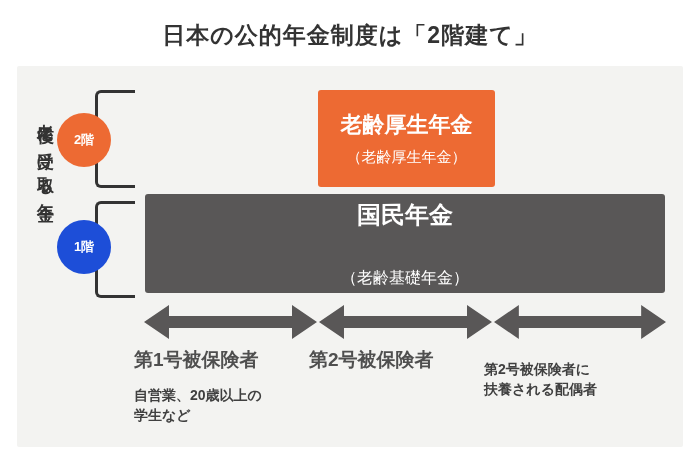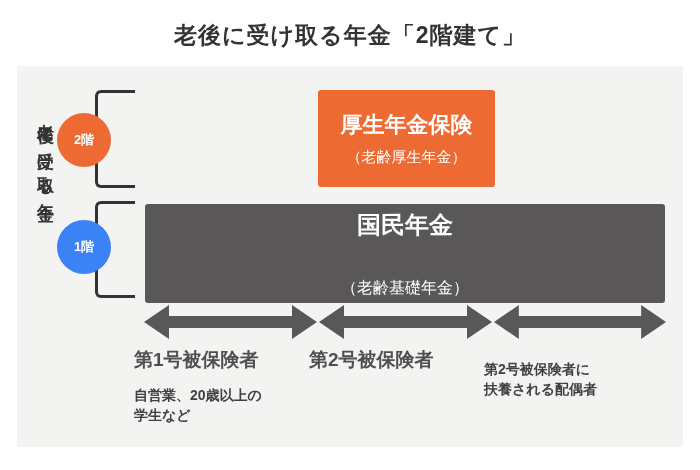--- a/index.html
+++ b/index.html
@@ -29,35 +29,35 @@
     border-radius:6px 0 0 6px;
   }
   .bracket.floor2 { top:24px; height:98px; }
   .bracket.floor1 { top:135px; height:97px; }
   .floor-badge {
     position:absolute; left:40px; width:54px; height:54px;
     border-radius:50%; display:flex; align-items:center; justify-content:center;
     color:#ffffff; font-size:13px; font-weight:bold;
   }
   .floor-badge.floor2 { top:47px; background:#ED6A33; }
-  .floor-badge.floor1 { top:154px; background:#3b82f6; }
+  .floor-badge.floor1 { top:154px; background:#1d4ed8; }
   .pension-box {
     position:absolute; display:flex; flex-direction:column;
     align-items:center; justify-content:center; gap:8px;
     color:#ffffff; border-radius:3px;
   }
   .pension-box .box-title { font-weight:bold; }
   .pension-box .box-subtitle { font-weight:normal; }
   .box-kosei {
     left:301px; top:24px; width:177px; height:97px; background:#ED6A33;
   }
   .box-kosei .box-title { font-size:22px; }
   .box-kosei .box-subtitle { font-size:15px; }
   .box-kokumin {
-    left:128px; top:138px; width:520px; height:99px; background:#595757;
+    left:128px; top:128px; width:520px; height:99px; background:#595757;
   }
   .box-kokumin .box-title { font-size:24px; }
   .box-kokumin .box-subtitle { font-size:16px;margin-top:29px; }
   .range-arrow { position:absolute; top:239px; height:34px; }
   .arrow-1 { left:127px; width:173px; }
   .arrow-2 { left:302px; width:173px; }
   .arrow-3 { left:477px; width:172px; }
   .range-arrow svg { display:block; width:100%; height:100%; }
   .category { position:absolute; top:281px; text-align:left; }
   .cat-1 { left:117px; width:193px; }
@@ -67,34 +67,34 @@
   .cat-desc {
     margin-top:12px; font-size:14px; font-weight:bold; color:#404040;
     line-height:20px; white-space:pre-line;
   }
 </style>
 </head>
 <body>
 
 <div class="page">
 
-  <div class="page-title">老後に受け取る年金「2階建て」</div>
+  <div class="page-title">日本の公的年金制度は「2階建て」</div>
 
   <div class="panel">
 
     <div class="side-label">老後に受け取る年金</div>
 
     <div class="bracket floor2"></div>
     <div class="bracket floor1"></div>
 
     <div class="floor-badge floor2">2階</div>
     <div class="floor-badge floor1">1階</div>
 
     <div class="pension-box box-kosei">
-      <div class="box-title">厚生年金保険</div>
+      <div class="box-title">老齢厚生年金</div>
       <div class="box-subtitle">（老齢厚生年金）</div>
     </div>
 
     <div class="pension-box box-kokumin">
       <div class="box-title">国民年金</div>
       <div class="box-subtitle">（老齢基礎年金）</div>
     </div>
 
     <div class="range-arrow arrow-1">
       <svg viewBox="0 0 180 34" preserveAspectRatio="none" aria-hidden="true">

